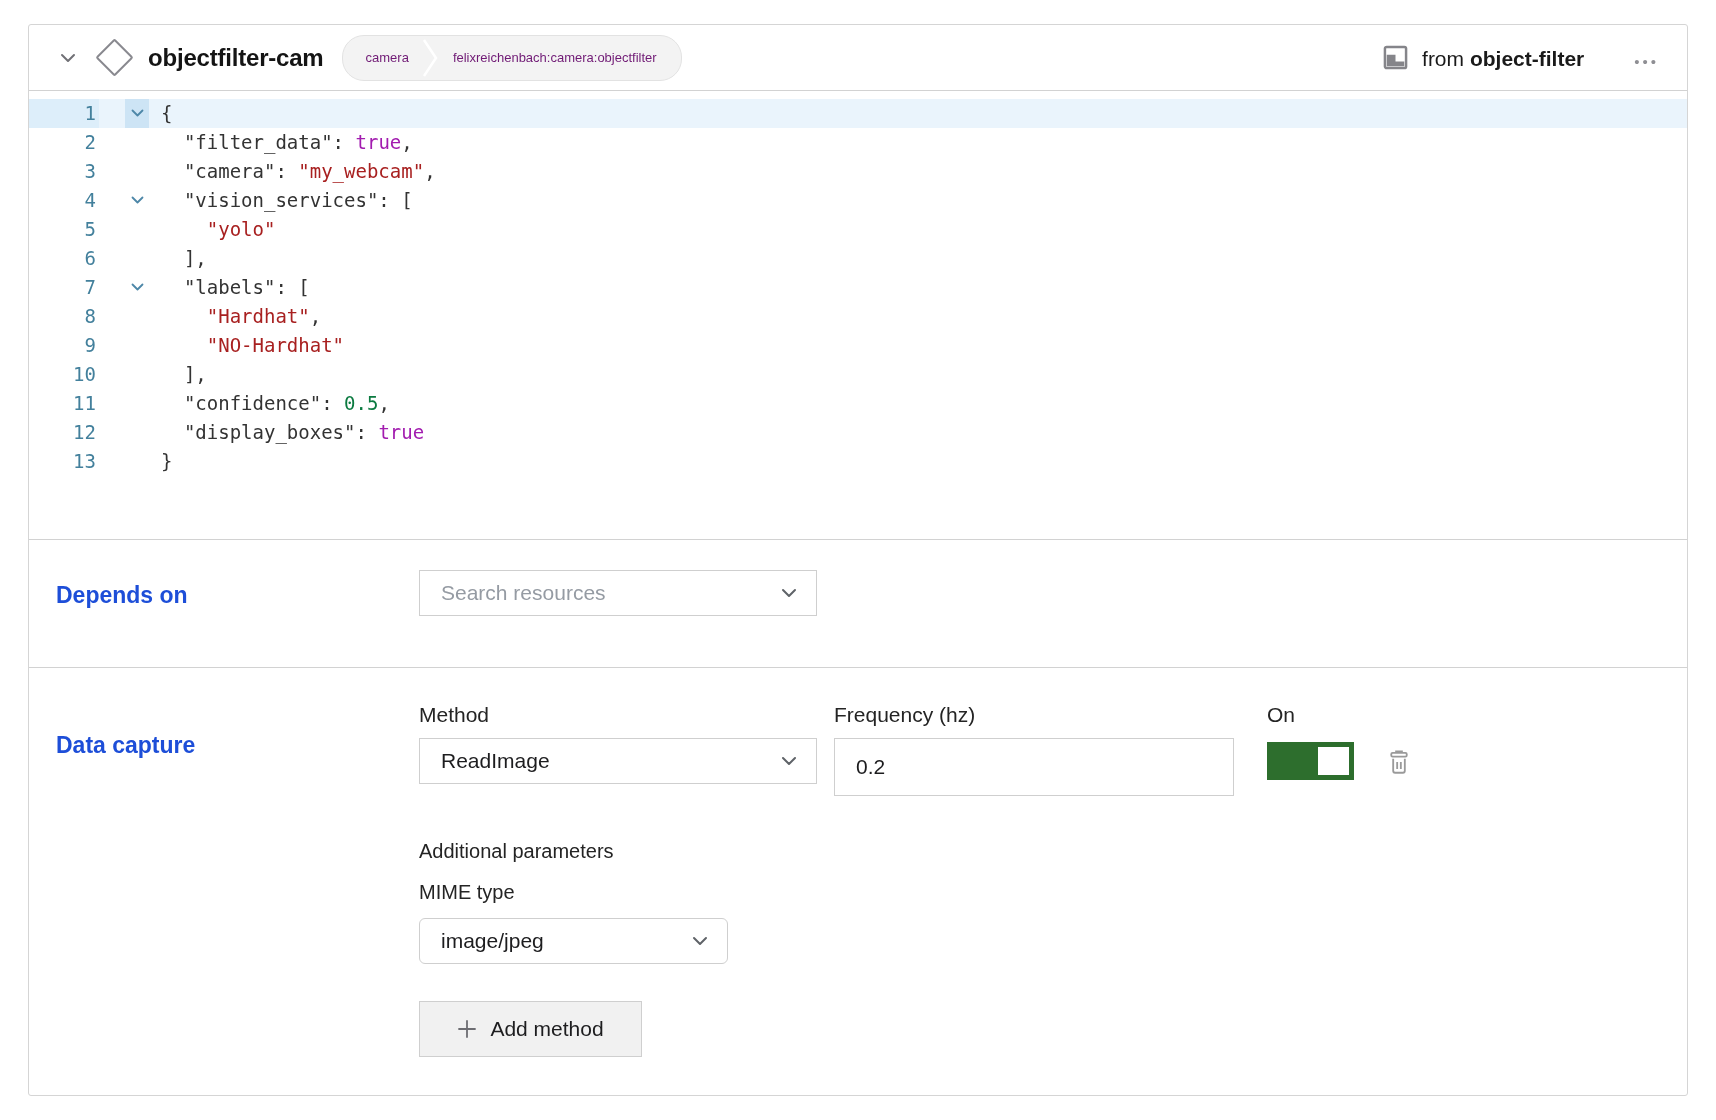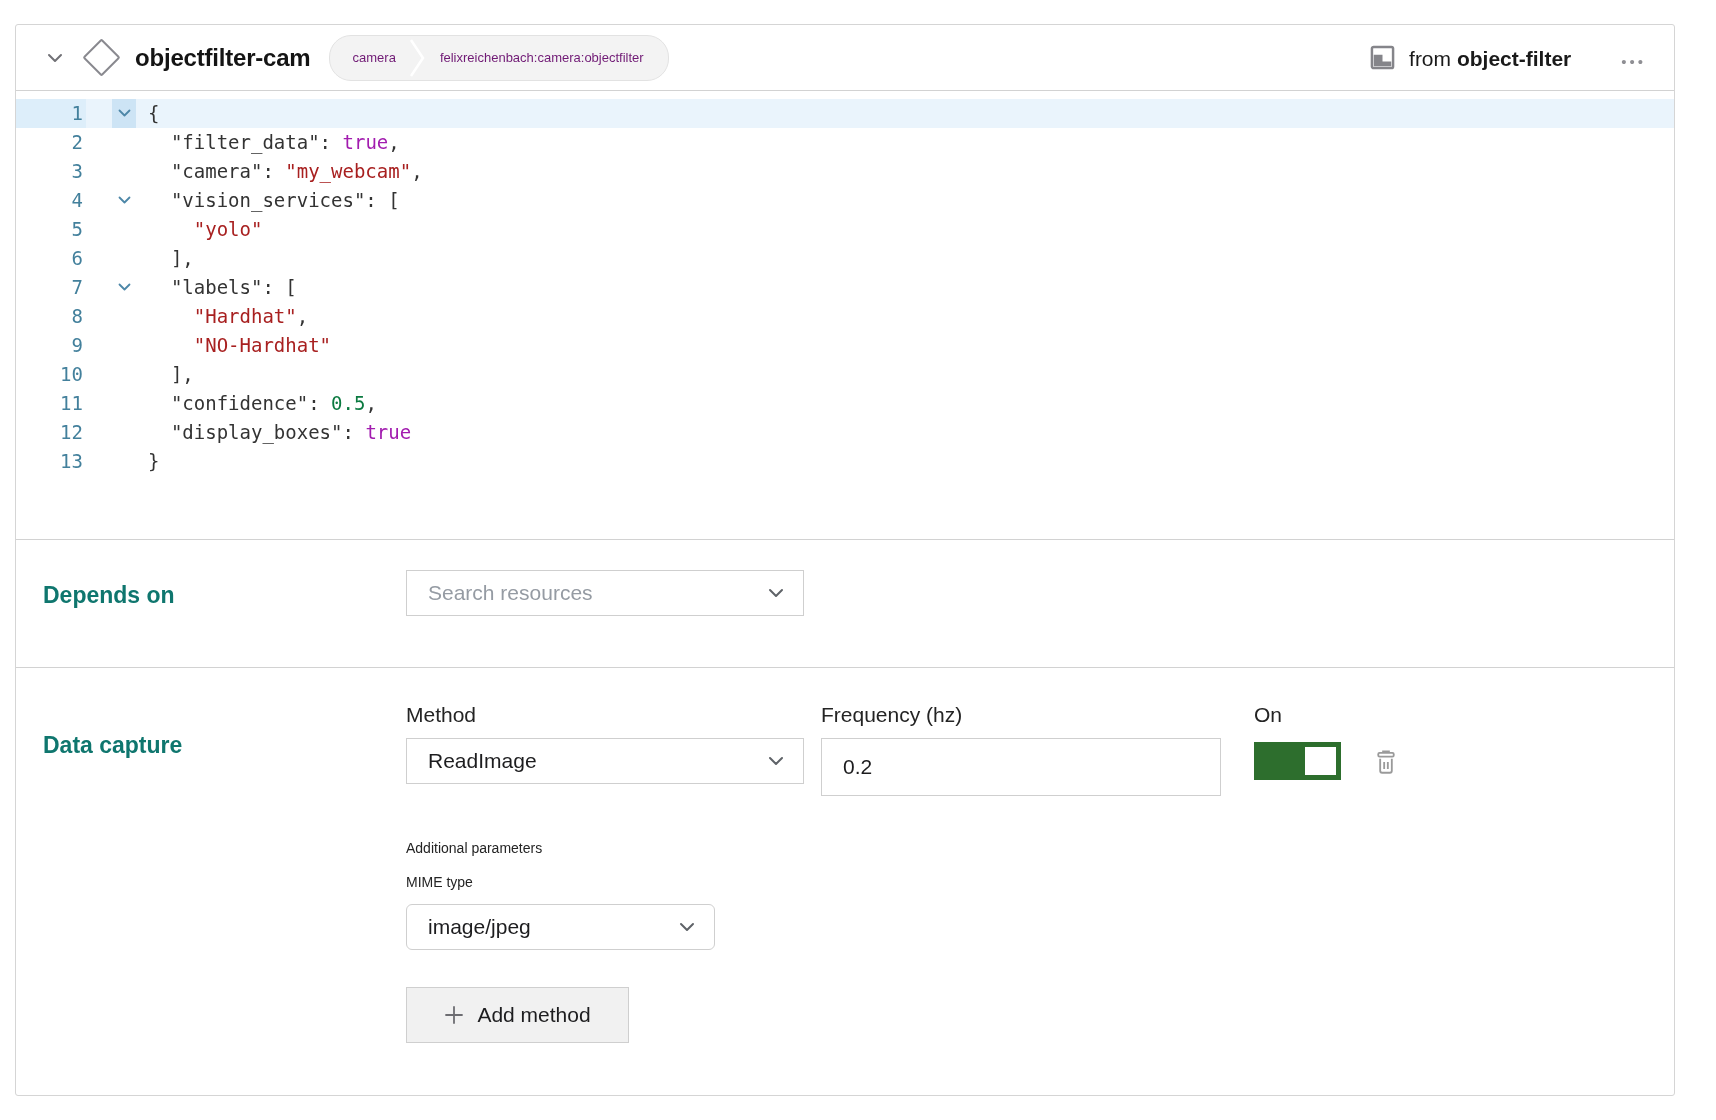--- a/index.html
+++ b/index.html
@@ -1,17 +1,17 @@
 <!DOCTYPE html>
 <html><head>
 <meta charset="utf-8">
 <style>
   html,body{margin:0;padding:0;background:#ffffff;}
   body{width:1716px;height:1120px;position:relative;font-family:"Liberation Sans",sans-serif;color:#1c1c1e;}
-  .card{position:absolute;left:15px;top:24px;width:1660px;height:1072px;box-sizing:border-box;
+  .card{position:absolute;left:28px;top:24px;width:1660px;height:1072px;box-sizing:border-box;
         border:1px solid #d5d5d5;border-radius:3px;background:#fff;overflow:hidden;}
 
   
   .header{height:66px;display:flex;align-items:center;padding:0 24px 0 28px;border-bottom:1px solid #d2d2d2;box-sizing:border-box;}
   .hdr-left{display:flex;align-items:center;flex:1;min-width:0;}
   .collapse-btn{width:22px;height:22px;display:flex;align-items:center;justify-content:center;cursor:pointer;margin-right:16px;background:none;border:none;padding:0;}
   .diamond{width:23px;height:23px;border:2.2px solid #8a8a90;border-radius:2px;transform:rotate(45deg);margin:0 20px 0 6px;flex:none;}
   .res-title{font-size:24px;font-weight:700;color:#141414;letter-spacing:-0.2px;margin-right:18px;white-space:nowrap;}
   .pill{display:flex;align-items:center;height:44px;background:#f3f3f3;border:1px solid #e2e2e2;border-radius:22px;
         padding:0 24px 0 23px;font-size:13px;color:#701a75;white-space:nowrap;}
@@ -33,40 +33,40 @@
   .cm-row.active .cm-gutter{background:#ddeefa;}
   .cm-row.active .cm-fold{background:#cde4f5;}
 
   
   .section{display:flex;box-sizing:border-box;}
   .depends{height:128px;border-bottom:1px solid #d2d2d2;}
   .datacap{height:427px;}
   .label-col{width:390px;flex:none;padding-left:27px;box-sizing:border-box;}
   .depends .label-col{padding-top:42px;}
   .datacap .label-col{padding-top:64px;}
-  .section-title{font-size:23px;font-weight:700;color:#0f766e;}
+  .section-title{font-size:23px;font-weight:700;color:#1d4ed8;}
   .depends-field{padding-top:30px;}
   .dc-fields{padding-top:35px;}
 
   .select{height:46px;background:#fff;border:1px solid #cfcfcf;box-sizing:border-box;display:flex;align-items:center;
           justify-content:space-between;padding:0 19px 0 21px;font-size:21px;color:#1d1d1f;cursor:pointer;}
   .w398{width:398px;} .w309{width:309px;}
   .placeholder{color:#959ba3;}
 
   .field-row{display:flex;align-items:flex-start;}
   .fgroup{margin-right:17px;}
   .flabel{font-size:21px;color:#242424;height:22px;margin-bottom:13px;white-space:nowrap;}
   .txt-input{width:400px;height:58px;box-sizing:border-box;border:1px solid #cfcfcf;font-size:21px;color:#1c1c1e;
              padding:0 0 0 21px;font-family:"Liberation Sans",sans-serif;outline:none;}
   .on-group{margin-left:16px;margin-right:0;}
   .toggle{width:87px;height:38px;background:#2d6e2d;position:relative;cursor:pointer;margin-top:4px;border:none;padding:0;}
   .toggle .knob{position:absolute;right:5px;top:5px;width:31px;height:28px;background:#ffffff;}
   .trash-btn{margin-left:32px;margin-top:45px;background:none;border:none;padding:0;cursor:pointer;line-height:0;}
 
-  .sub-label{font-size:14px;color:#242424;}
+  .sub-label{font-size:20px;color:#242424;}
   .addl{margin-top:44px;}
   .mime-label{margin-top:18px;}
   .mime-select{margin-top:14px;border-radius:6px;}
   .add-method{margin-top:37px;width:223px;height:56px;box-sizing:border-box;background:#f1f1f1;border:1px solid #cfcfcf;
               display:flex;align-items:center;justify-content:center;gap:13px;font-size:21px;color:#1d1d1f;cursor:pointer;
               font-family:"Liberation Sans",sans-serif;}
 </style>
 </head>
 <body>
 

